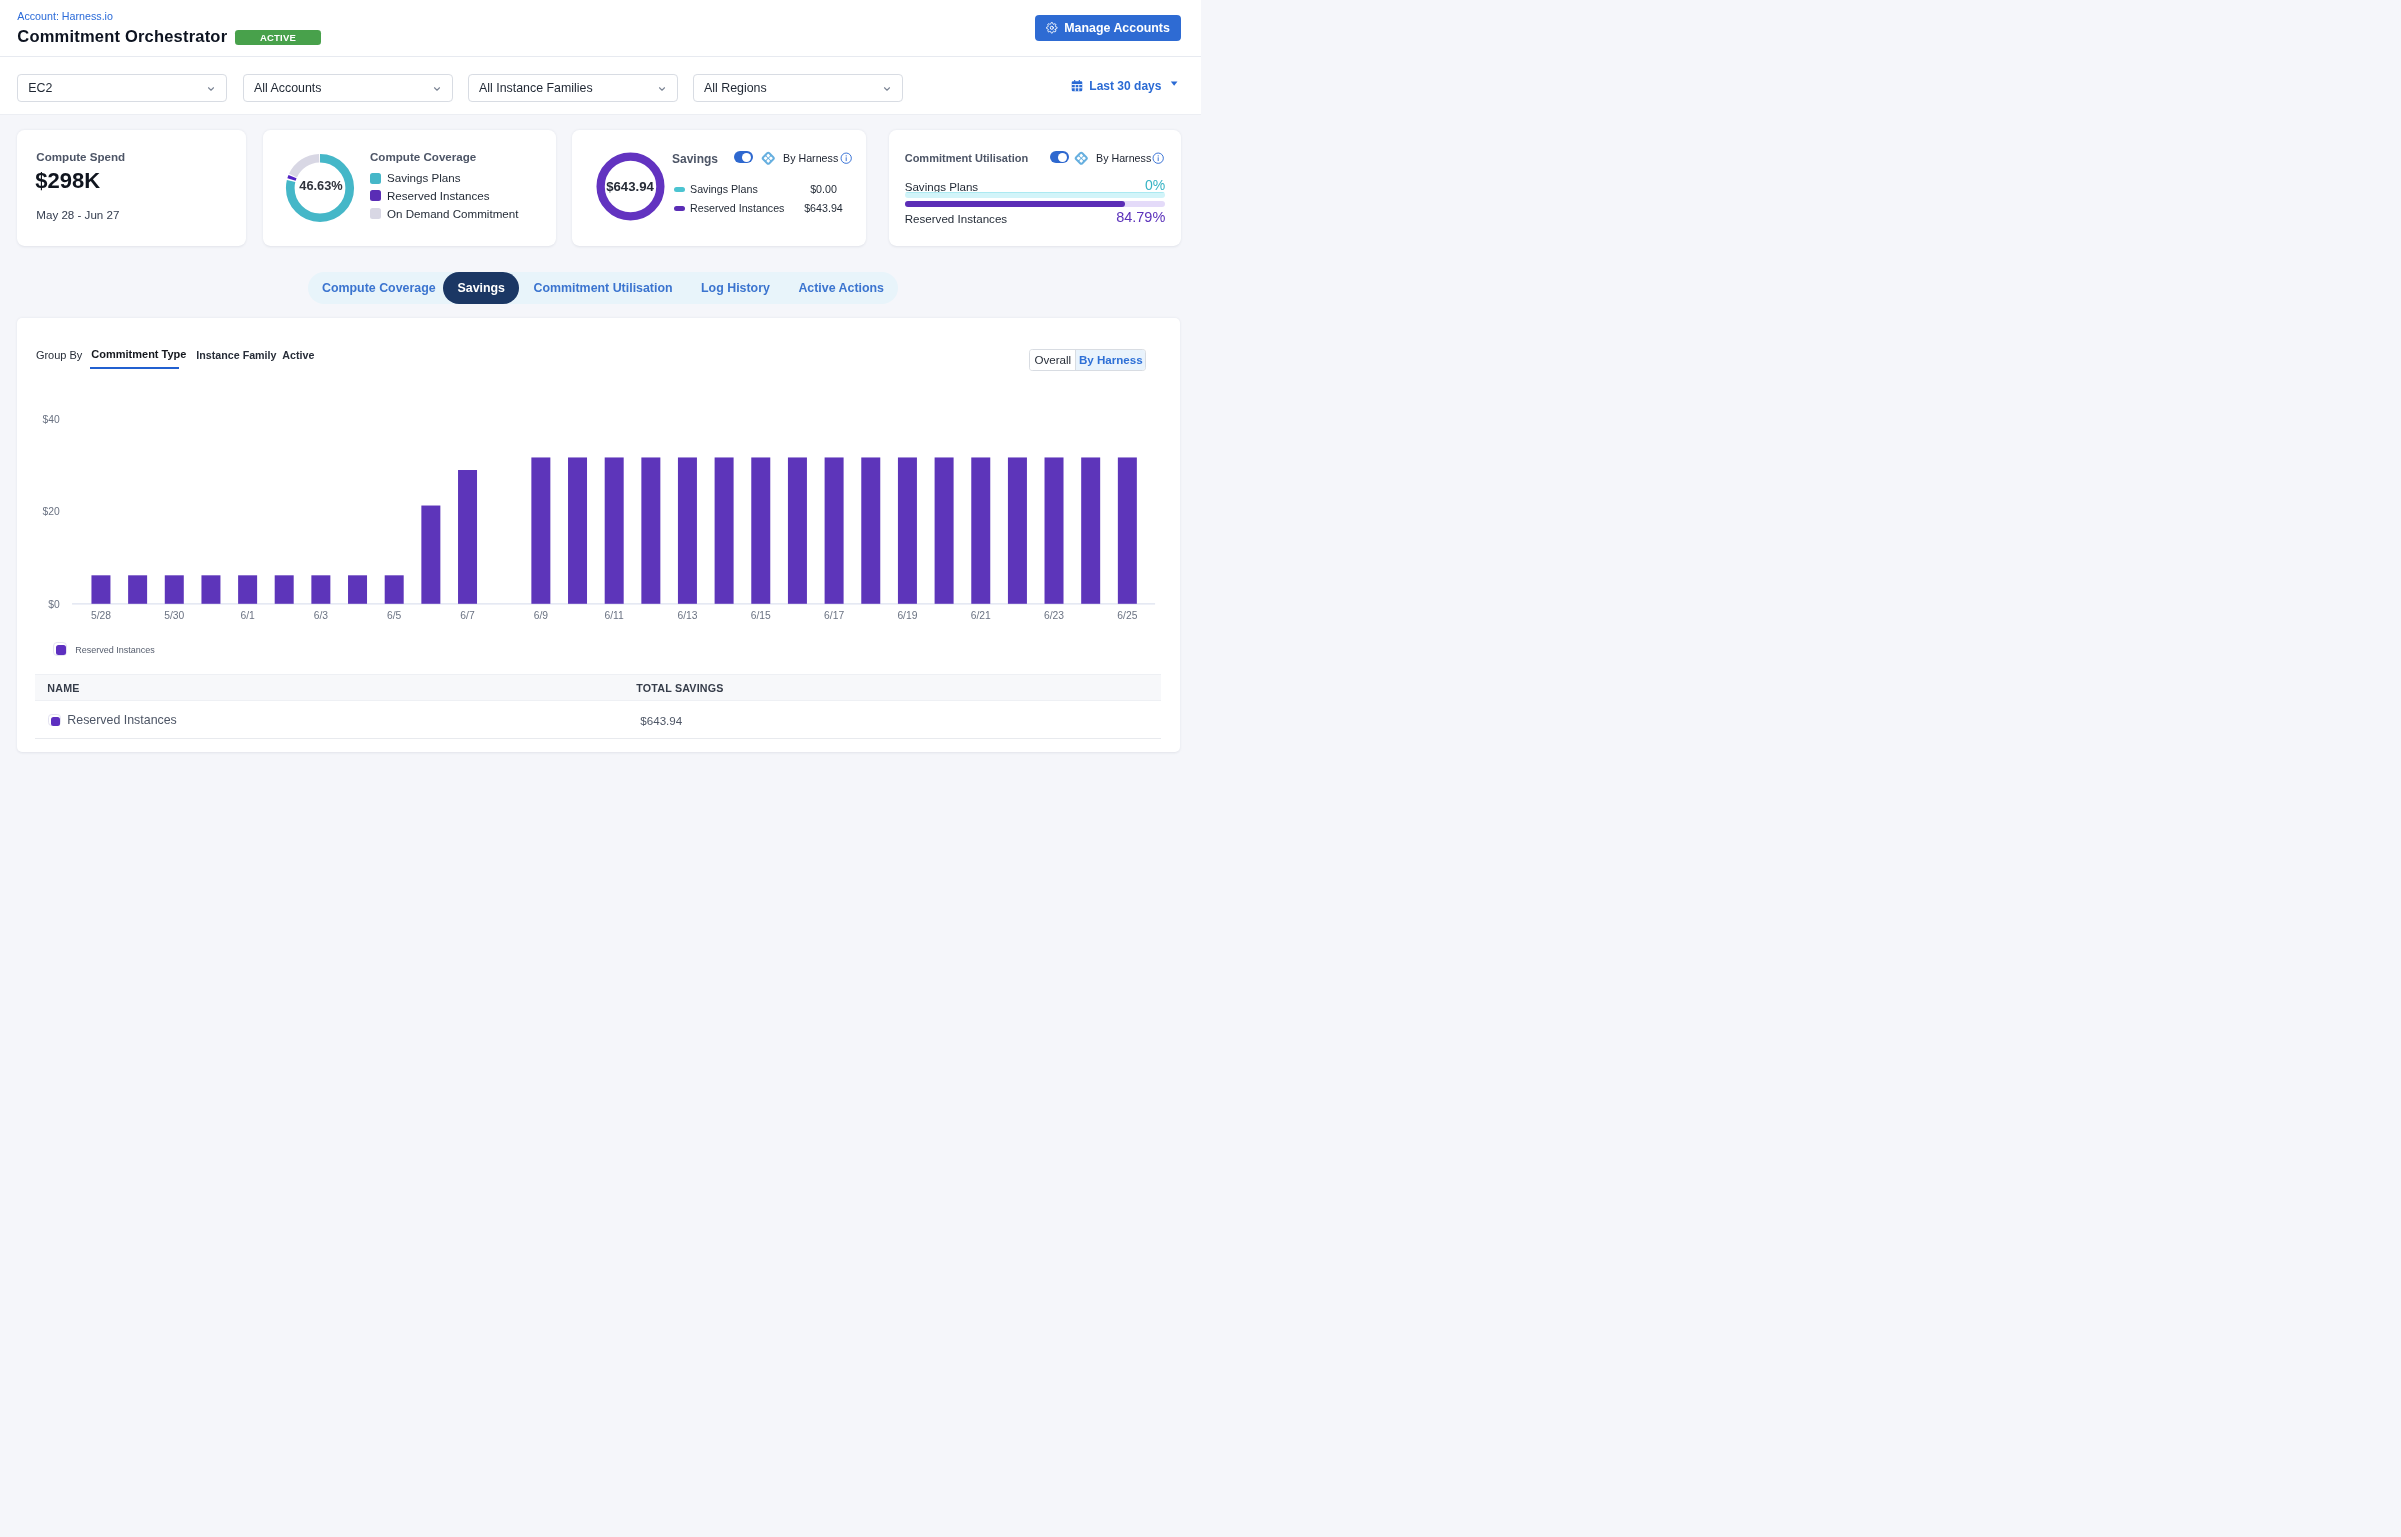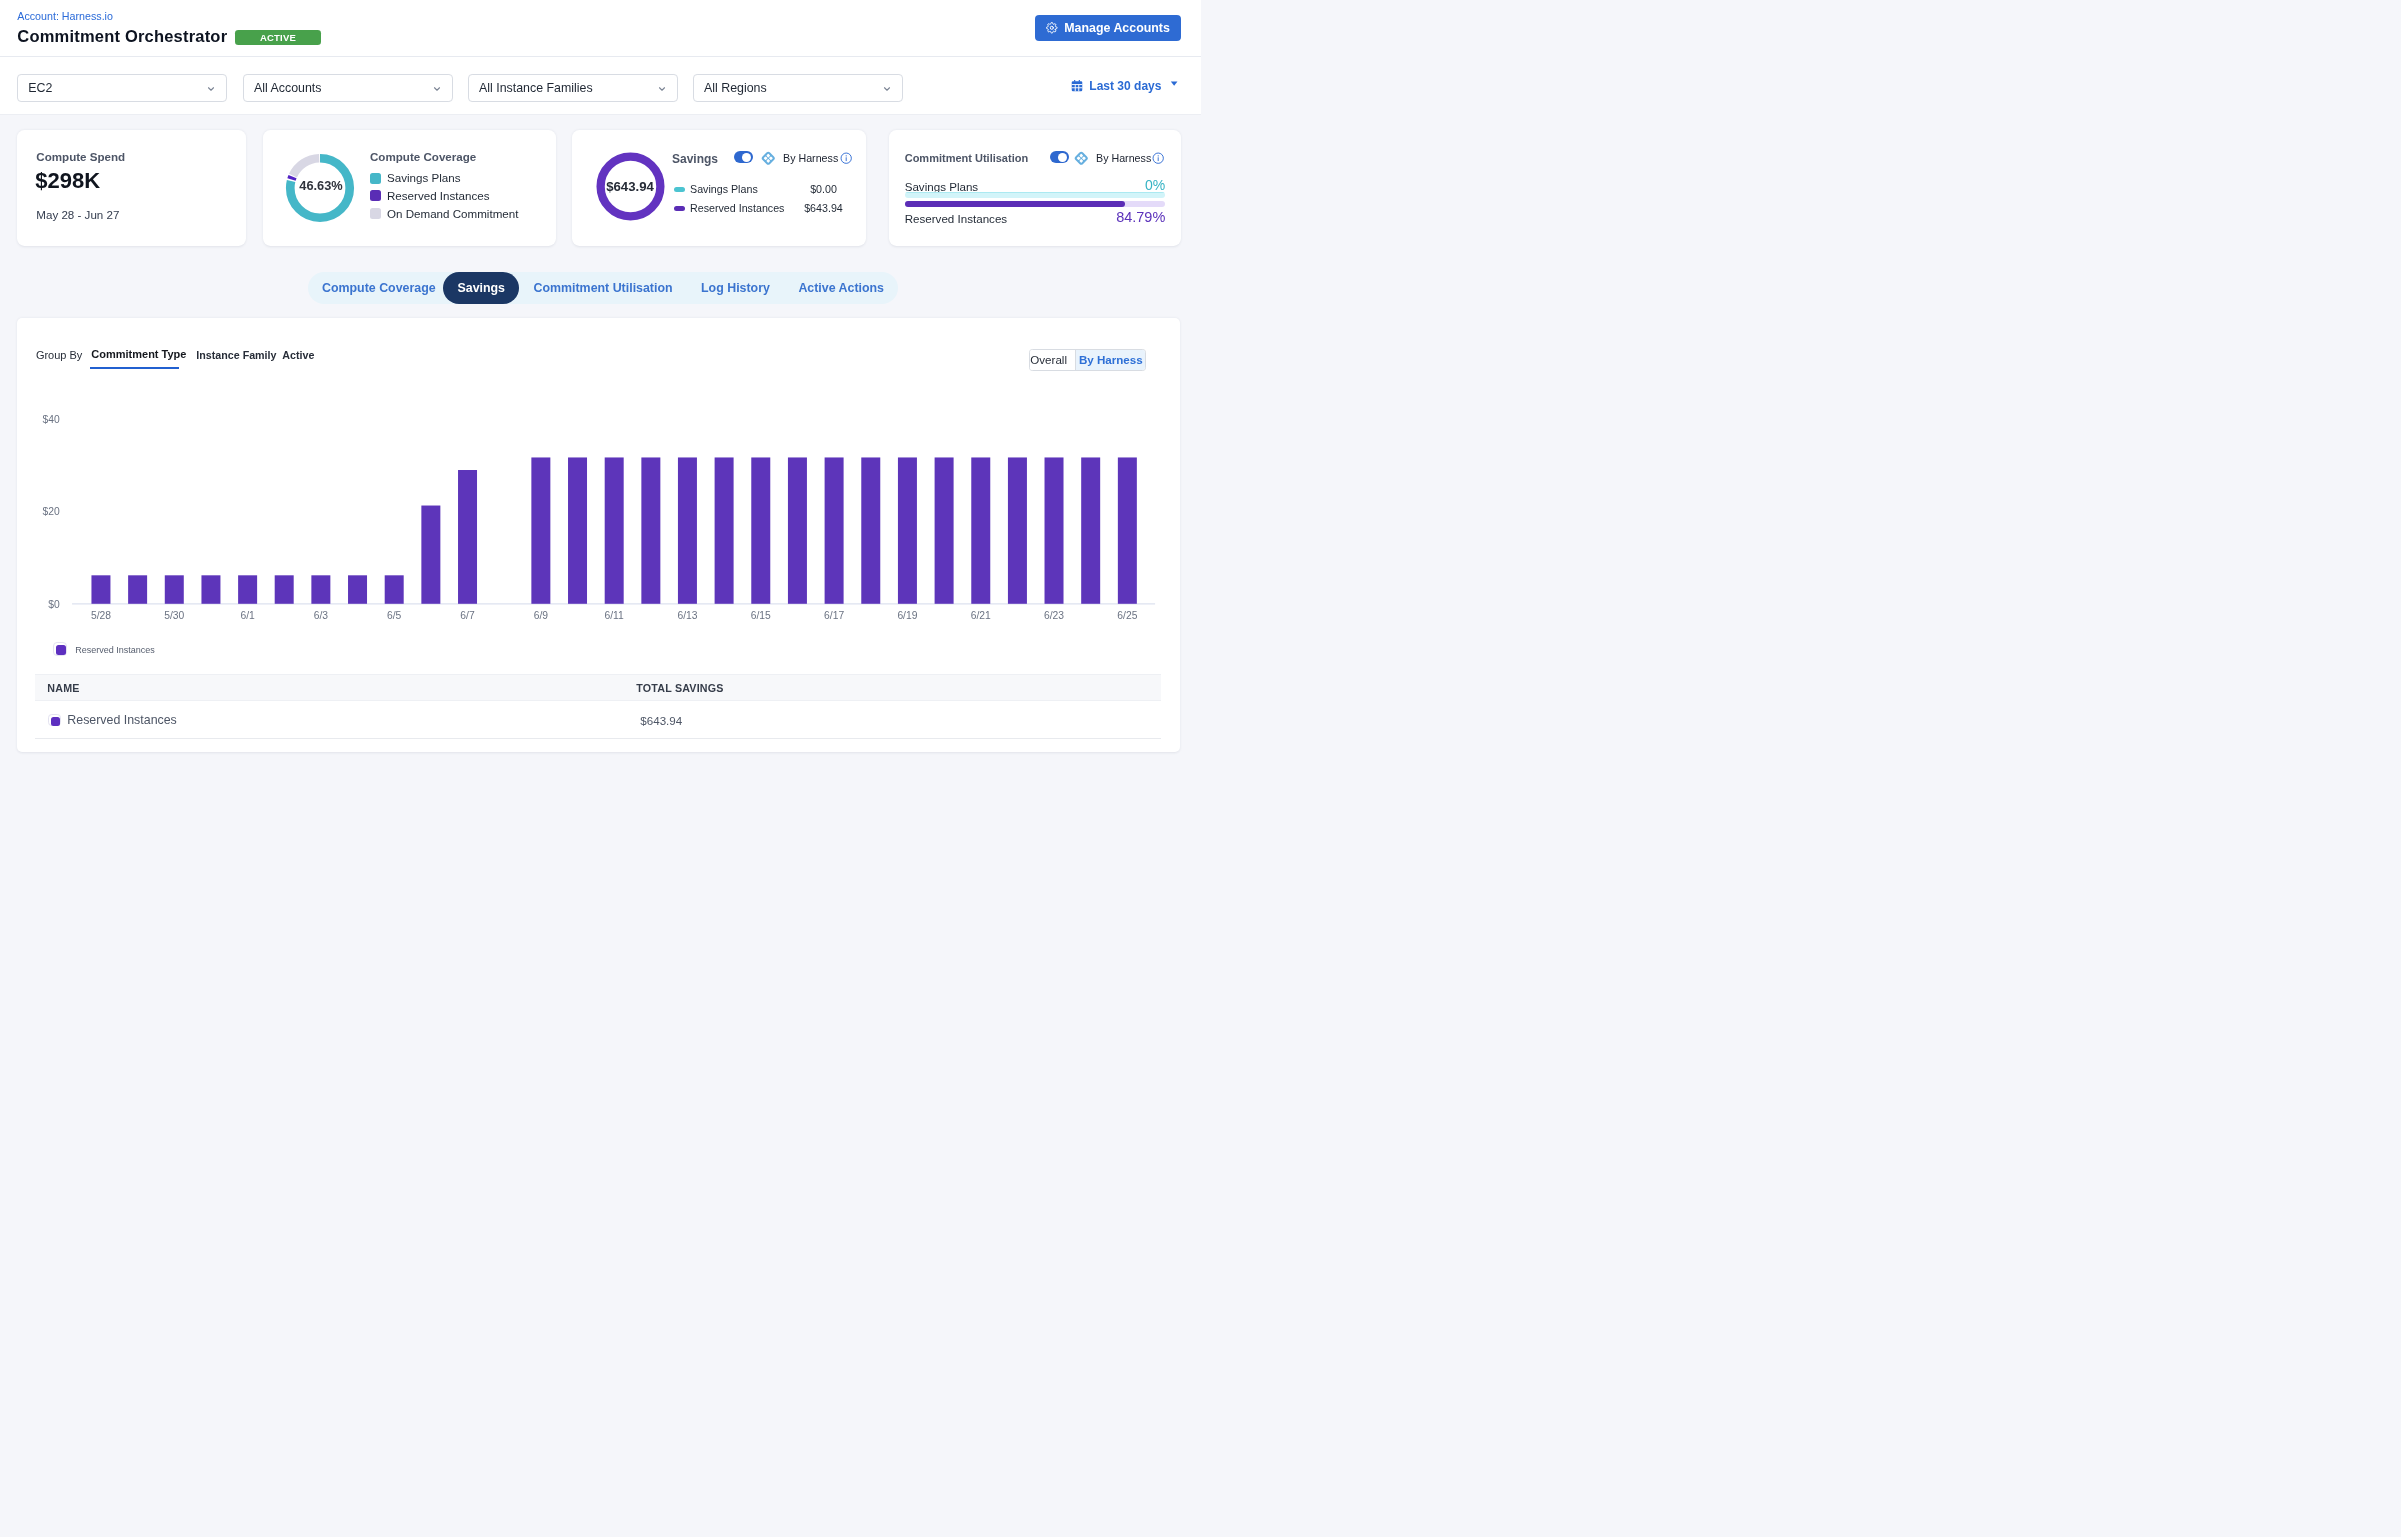--- a/index.html
+++ b/index.html
@@ -142,21 +142,21 @@
 <div class="tabitem">Active Actions</div>
 </div>
 
 <div class="abs" style="left:17.3px;top:318px;width:1163px;height:434px;background:#fff;border-radius:5px;box-shadow:0 0.8px 2.5px rgba(35,45,75,.09)">
 <div style="position:absolute;left:18.6px;top:31px;font-size:11px;color:#272d38">Group By</div>
 <div style="position:absolute;left:74px;top:30px;font-size:11px;font-weight:bold;color:#15181e">Commitment Type</div>
 <div style="position:absolute;left:73px;top:49px;width:89px;height:2.1px;background:#2160d0"></div>
 <div style="position:absolute;left:179px;top:31px;font-size:10.7px;color:#272d38;font-weight:bold">Instance Family</div>
 <div style="position:absolute;left:265px;top:31px;font-size:10.7px;color:#272d38;font-weight:bold">Active</div>
 <div style="position:absolute;left:1012px;top:31px;height:22px;border:0.8px solid #d8dce2;border-radius:3.3px;display:flex;overflow:hidden">
-<div style="width:46px;background:#fff;font-size:11.6px;color:#272d38;text-align:left;line-height:20.6px;border-right:0.8px solid #d8dce2">Overall</div>
+<div style="width:46px;background:#fff;font-size:11.6px;color:#272d38;text-align:center;line-height:20.6px;border-right:0.8px solid #d8dce2">Overall</div>
 <div style="width:69px;background:#e9f3fc;font-size:11.6px;color:#2d6fd6;font-weight:bold;text-align:center;line-height:20.6px">By Harness</div>
 </div>
 <svg width="1163" height="256" style="position:absolute;left:0;top:62px" font-family="Liberation Sans, sans-serif" viewBox="0 0 1408 310">
 <text x="51.5" y="51.5" text-anchor="end" font-size="12.5" fill="#6a7282">$40</text>
 <text x="51.5" y="163" text-anchor="end" font-size="12.5" fill="#6a7282">$20</text>
 <text x="51.5" y="275.5" text-anchor="end" font-size="12.5" fill="#6a7282">$0</text>
 <line x1="66.5" y1="271.0" x2="1378" y2="271.0" stroke="#dde2ef" stroke-width="1.5"></line>
 <rect x="90.0" y="236.5" width="23" height="34.5" fill="#5d35ba"></rect>
       <rect x="134.4" y="236.5" width="23" height="34.5" fill="#5d35ba"></rect>
       <rect x="178.8" y="236.5" width="23" height="34.5" fill="#5d35ba"></rect>

